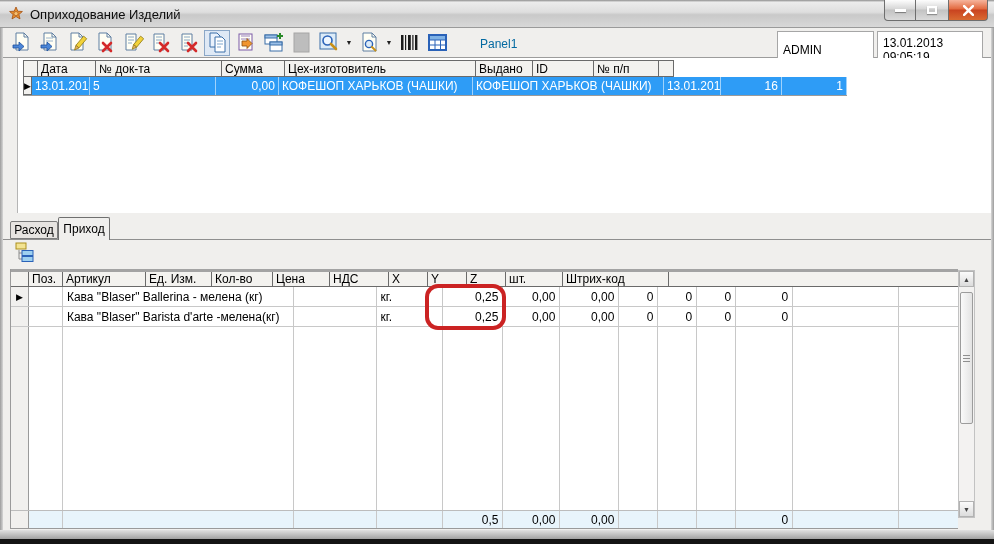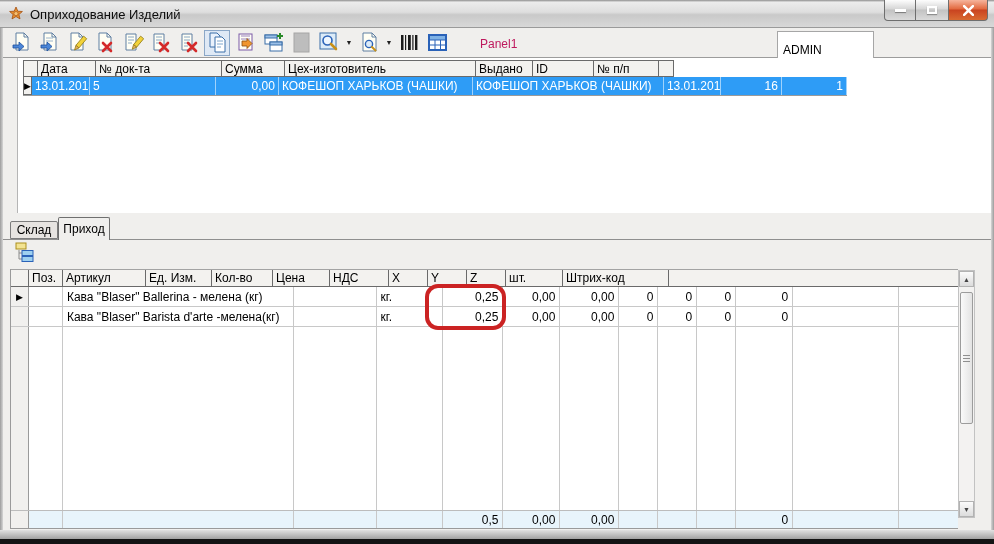--- a/index.html
+++ b/index.html
@@ -23,21 +23,21 @@
     background:linear-gradient(180deg,#f6b49c,#e2693f 45%,#c94320 50%,#d96a31); }
   .glyph-min { width:11px; height:3px; background:#fff; box-shadow:0 1px 1px rgba(0,0,0,.4); }
   .glyph-max { width:10px; height:8px; border:2px solid #fff; box-shadow:0 1px 1px rgba(0,0,0,.3); }
 
   
   .toolbar { position:absolute; left:3px; top:28px; width:988px; height:30px; background:#f0efed;
     border-bottom:1px solid #9c9c9c; display:flex; align-items:center; padding-left:5px; }
   .tbtn { width:26px; height:26px; display:flex; align-items:center; justify-content:center; margin-right:2px; border:1px solid transparent; }
   .tbtn.pressed { border:1px solid #8ba7c7; background:#dfe9f5; }
   .dd { font-size:7px; color:#222; width:10px; text-align:center; margin-right:2px; }
-  .panel-label { position:absolute; left:480px; top:37px; font-size:12px; color:#be185d; }
+  .panel-label { position:absolute; left:480px; top:37px; font-size:12px; color:#0369a1; }
   .field { position:absolute; top:31px; height:24px; background:#fff; border:1px solid #a6a6a6;
     font-size:12px; display:flex; align-items:center; padding:18px 5px; }
   .field.user { left:777px; width:97px; }
   .field.clock { left:877px; width:106px; justify-content:center; }
 
   
   .ugrid { position:absolute; left:17px; top:58px; width:988px; height:155px; background:#fff;
     border-left:1px solid #b5b5b5; border-right:1px solid #b5b5b5; }
   .uhead { position:absolute; left:5px; top:2px; height:17px; display:flex;
     border:1px solid #6a6a6a; background:#f3f2ef; }
@@ -55,21 +55,21 @@
 
   
   .tabpanel { position:absolute; left:3px; top:239px; width:988px; height:291px; background:#f0efed; border-top:1px solid #8f8f8f; }
   .tab { position:absolute; font-size:12px; display:flex; align-items:center; justify-content:center; z-index:3; }
   .tab.inactive { left:10px; top:221px; width:48px; height:18px; background:#e7e4e1; border:1px solid #7c7c7c; border-radius:2px 2px 0 0; }
   .tab.active { left:58px; top:217px; width:52px; height:23px; background:#f0efed; border:1px solid #6f6f6f; border-bottom:none; border-radius:2px 2px 0 0; }
   .treebtn { position:absolute; left:13px; top:241px; width:22px; height:22px; display:flex; align-items:center; justify-content:center; }
 
   
   .lgrid { position:absolute; left:10px; top:269px; width:948px; background:#fff; border-left:1px solid #9a9a9a; }
-  .lhead { display:flex; height:18px; background:#f3f2ef; border-top:1px solid #a3a3a3; border-bottom:1px solid #6a6a6a; }
+  .lhead { display:flex; height:18px; background:#f3f2ef; border-top:3px solid #a3a3a3; border-bottom:1px solid #6a6a6a; }
   .lhc { display:flex; align-items:center; padding:0 3px; font-size:12px; white-space:nowrap; overflow:hidden; border-right:1px solid #6a6a6a; }
   .lrow { display:flex; height:20px; border-bottom:1px solid #c8c8c8; }
   .lc { display:flex; align-items:center; padding:0 4px; font-size:12px; white-space:nowrap; overflow:hidden; border-right:1px solid #c8c8c8; }
   .lind { background:#f1f0ee; border-right:1px solid #9a9a9a; justify-content:center; font-size:9px; padding:0; }
   .lfill { display:flex; height:183px; }
   .lfill .lc { height:100%; }
   .lsum { display:flex; height:19px; background:#e8f4fb; border-top:1px solid #bcbcbc; border-bottom:1px solid #9a9a9a; }
   .c-ind{width:18px;} .c-pos{width:34px;} .c-name{width:231px;} .c-art{width:83px;text-align:center;} .c-unit{width:66px;}
   .c-qty{width:61px;} .c-price{width:57px;} .c-vat{width:59px;} .c-x{width:39px;} .c-y{width:39px;}
   .c-z{width:39px;} .c-pcs{width:57px;} .c-bar{width:106px;} .c-fill{width:59px; border-right:none;}
@@ -231,20 +231,21 @@
     <span class="tbtn">
       <svg width="21" height="21" viewBox="0 0 21 21">
         <rect x="2" y="3" width="17" height="15" fill="#fff" stroke="#2a62b8" stroke-width="2"></rect>
         <rect x="3" y="4" width="15" height="4" fill="#7fb2e5"></rect>
         <path d="M2 8 h17 M8 8 v10 M13.5 8 v10 M2 13 h17" stroke="#2a62b8" stroke-width="1"></path>
       </svg>
     </span>
   </div>
   <span class="panel-label">Panel1</span>
   <div class="field user">ADMIN</div>
+  <div class="field clock">13.01.2013 09:05:19</div>
 
   <div class="ugrid">
     <div class="uhead">
       <div class="uhc u-ind"></div>
       <div class="uhc u-date">
           <span>Дата</span>
         </div>
       <div class="uhc u-doc">
           <span>№ док-та</span>
         </div>
@@ -273,21 +274,21 @@
       <div class="uc u-wh">КОФЕШОП ХАРЬКОВ (ЧАШКИ)</div>
       <div class="uc u-ws">КОФЕШОП ХАРЬКОВ (ЧАШКИ)</div>
       <div class="uc u-iss">13.01.2013</div>
       <div class="uc u-id num">16</div>
       <div class="uc u-num num">1</div>
     </div>
   </div>
 
   <div class="tabpanel"></div>
   <div class="tab inactive">
-      <span>Склад</span>
+      <span>Расход</span>
     </div>
   <div class="tab active">
       <span>Приход</span>
     </div>
   <div class="treebtn">
     <svg width="20" height="22" viewBox="0 0 20 22">
       <path d="M5 9 v9 M5 12 h3 M5 18 h3" stroke="#8a8a8a" fill="none"></path>
       <rect x="2" y="2" width="10" height="6" fill="#f3e391" stroke="#ab8f1e"></rect>
       <rect x="8" y="9.5" width="11" height="5" fill="#9ed0f0" stroke="#2a62b8"></rect>
       <rect x="8" y="15.5" width="11" height="5" fill="#9ed0f0" stroke="#2a62b8"></rect>

